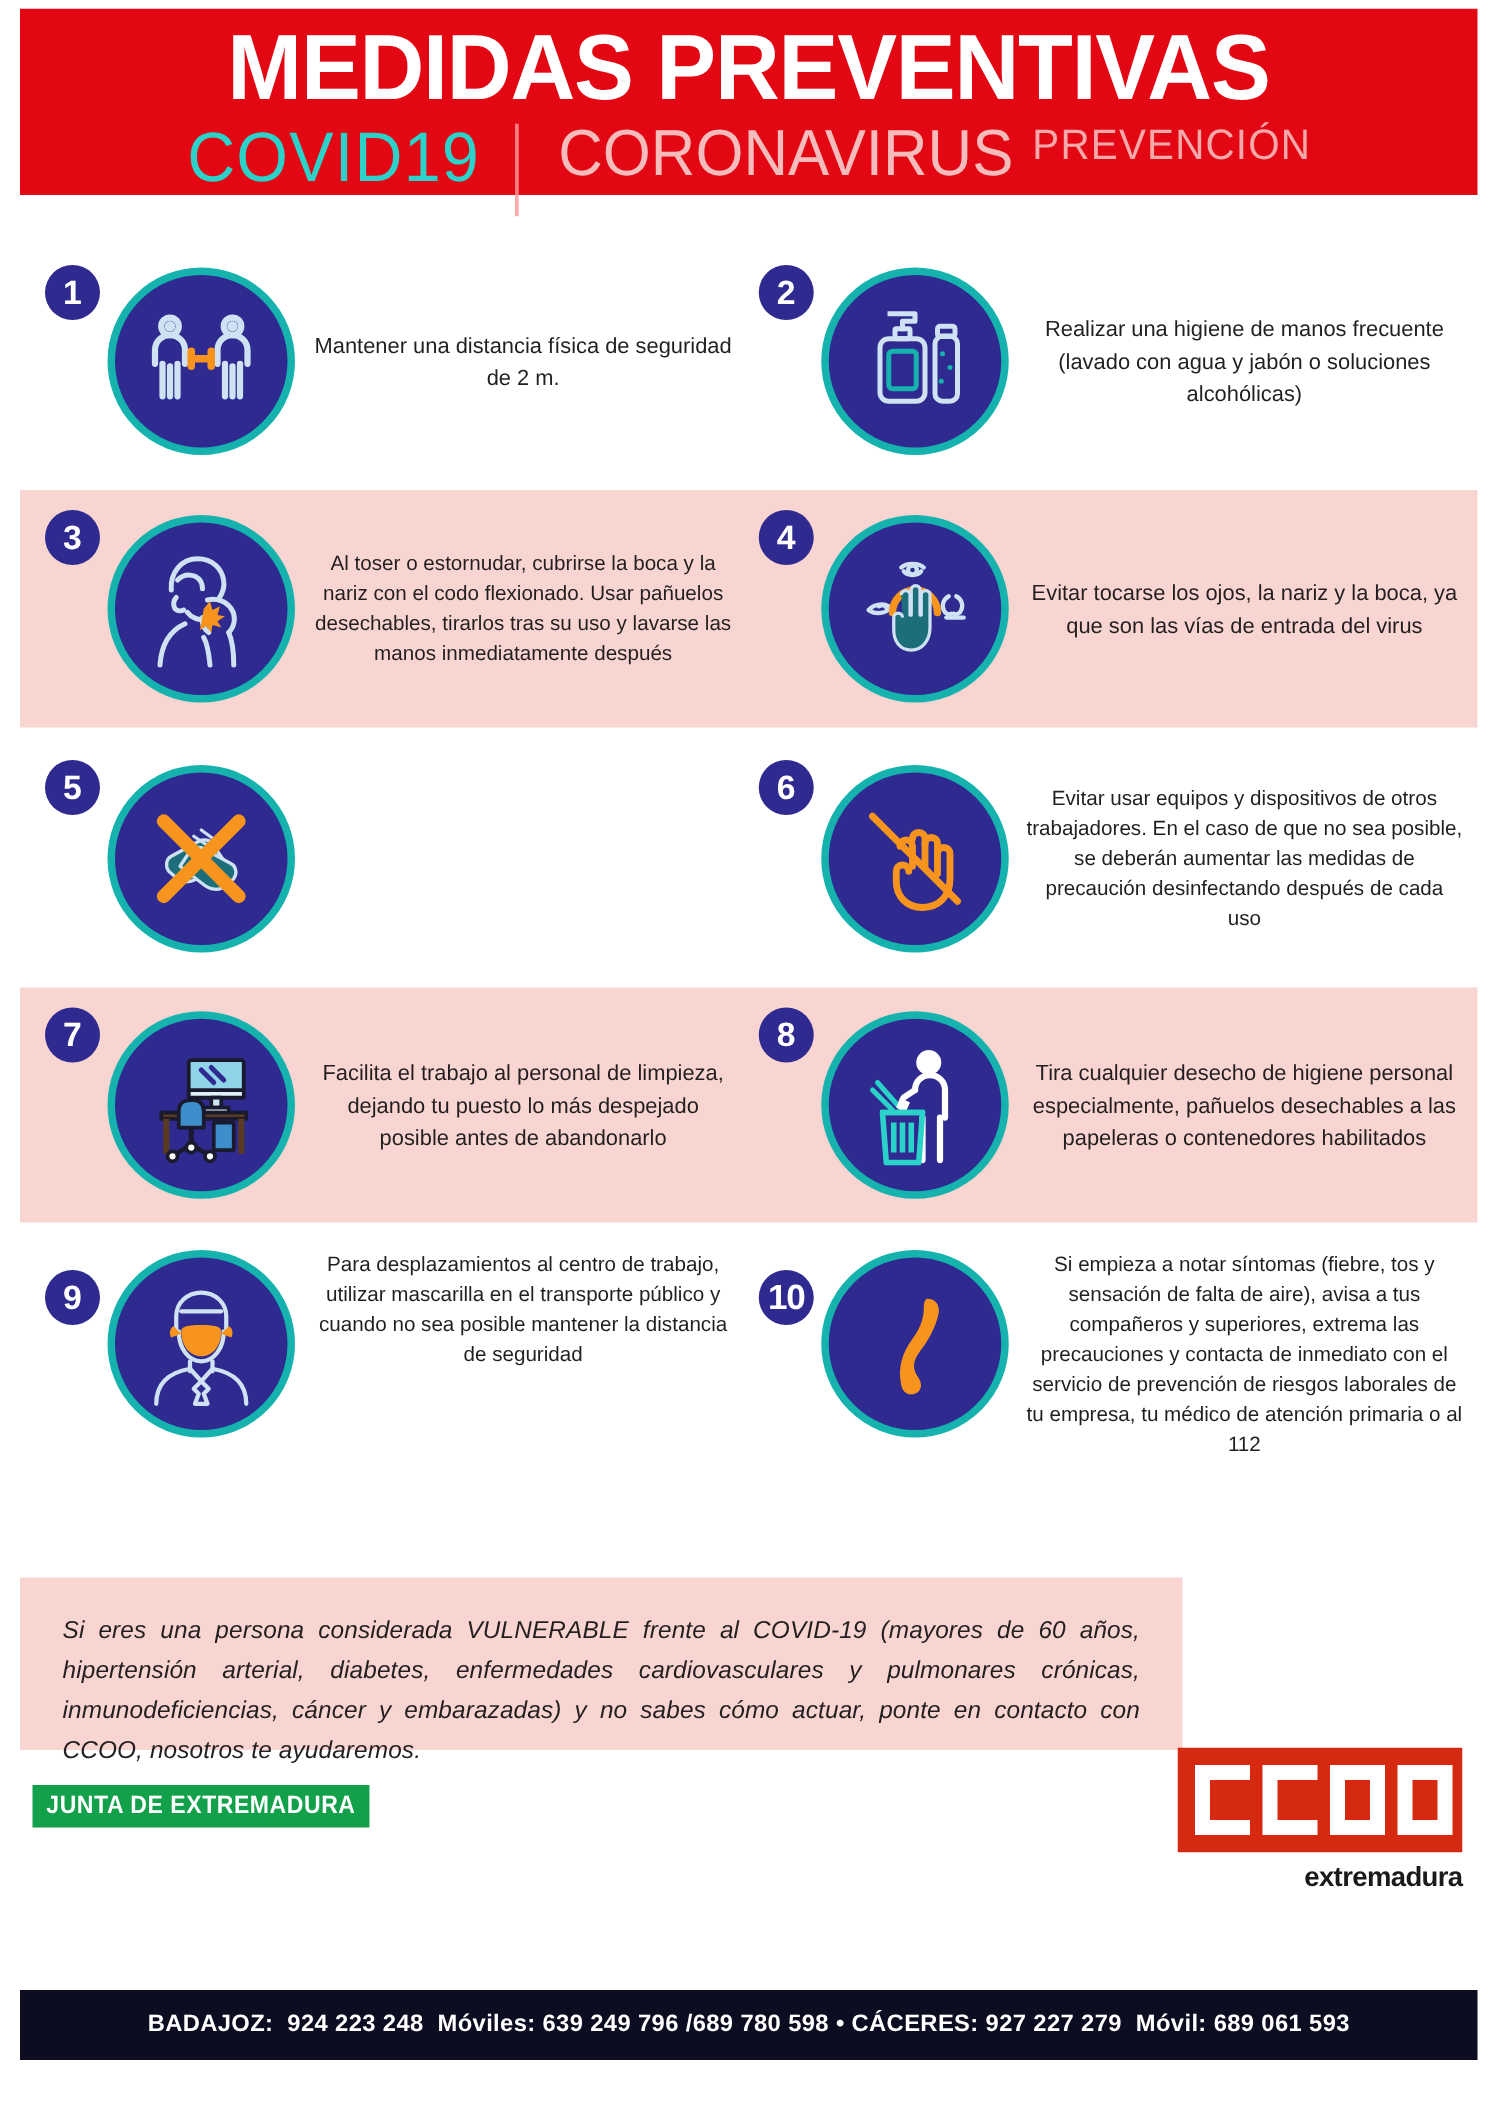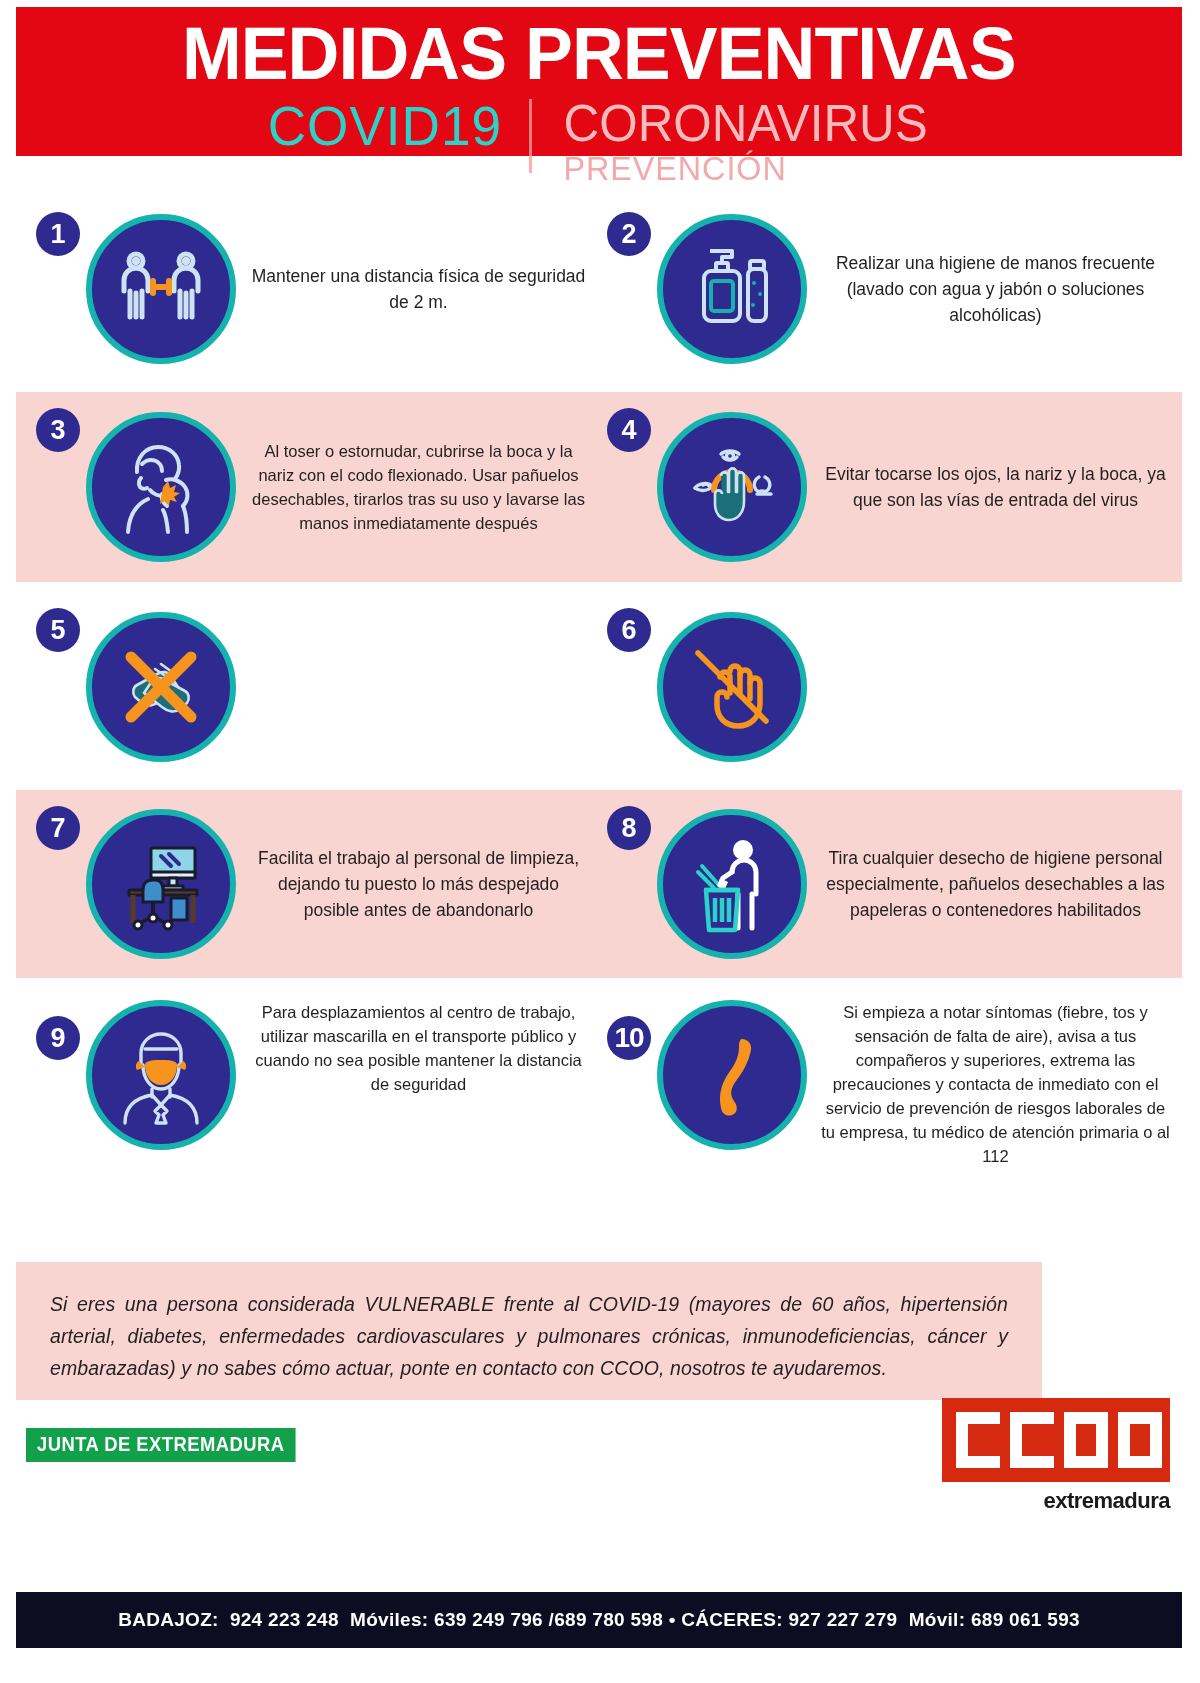--- a/index.html
+++ b/index.html
@@ -23,21 +23,21 @@
     margin:0;font-size:74px;line-height:82px;font-weight:bold;color:#ffffff;
     letter-spacing:-1px;transform:scaleX(0.97);
     font-family:"Liberation Sans","DejaVu Sans",sans-serif;
   }
   .header-sub{display:flex;align-items:flex-start;margin-top:2px;}
   .covid19{
     font-size:56px;line-height:58px;color:#2ad2c9;font-weight:normal;
     letter-spacing:1px;padding-right:22px;transform:scaleX(0.95);
   }
   .divider-line{width:3px;background:#ff9a9a;height:74px;margin-top:2px;opacity:.8;}
-  .corona-wrap{padding-left:22px;display:flex;flex-direction:column;}
+  .corona-wrap{padding-left:22px;display:flex;}
   .coronavirus{
     font-size:52px;line-height:52px;color:#f6bcbc;letter-spacing:0px;transform:scaleX(0.95);
   }
   .prevencion{
     font-size:34px;line-height:36px;color:#f3a9a9;letter-spacing:1px;transform:scaleX(0.95);
     margin-top:1px;
   }
 
   
   .row{position:absolute;left:16px;width:1166px;display:flex;}
@@ -63,21 +63,21 @@
   .disc svg{display:block;}
 
   .txt{
     flex:1 1 auto;text-align:center;padding:0 12px 0 14px;
     font-size:17.5px;line-height:26px;color:#231f20;
   }
   .txt.small{font-size:16.5px;line-height:24px;}
 
   
   .vuln{
-    position:absolute;left:16px;width:1026px;background:#f9d5d2;
+    position:absolute;left:16px;width:930px;background:#f9d5d2;
     box-sizing:border-box;padding:26px 34px 24px 34px;
   }
   .vuln p{
     margin:0;font-style:italic;font-size:19.5px;line-height:32px;
     text-align:justify;color:#231f20;letter-spacing:.1px;
   }
 
   
   .junta{
     position:absolute;left:26px;background:#12a04a;color:#fff;
@@ -235,20 +235,21 @@
         <svg width="112" height="112" viewBox="0 0 112 112">
           <g fill="none" stroke="#f7941e" stroke-width="5.5" stroke-linecap="round" stroke-linejoin="round">
             <path d="M44 46c0-3 2-5 5-5s5 2 5 5v16"></path>
             <path d="M54 40c0-3 2-5 5-5s5 2 5 5v22"></path>
             <path d="M64 44c0-3 2-5 5-5s5 2 5 5v24"></path>
             <path d="M74 52c0-3 2-5 5-5s5 2 5 5v20c0 14-9 23-22 23s-21-9-21-21V66c0-3 2-5 5-5s5 2 5 5"></path>
             <path d="M22 22l68 68"></path>
           </g>
         </svg>
       </div>
+      <div class="txt small">Evitar usar equipos y dispositivos de otros trabajadores. En el caso de que no sea posible, se  deberán aumentar las medidas de precaución desinfectando después de cada uso</div>
     </div>
   </div>
 
   <div class="row pink" style="top:790px;height:188px;">
     <div class="cell left">
       <div class="badge">7</div>
       <div class="disc">
         <svg width="112" height="112" viewBox="0 0 112 112">
           <g stroke="#1a1a2e" stroke-width="3" stroke-linejoin="round">
             <rect x="46" y="20" width="44" height="30" rx="2" fill="#8fd4e8"></rect>

